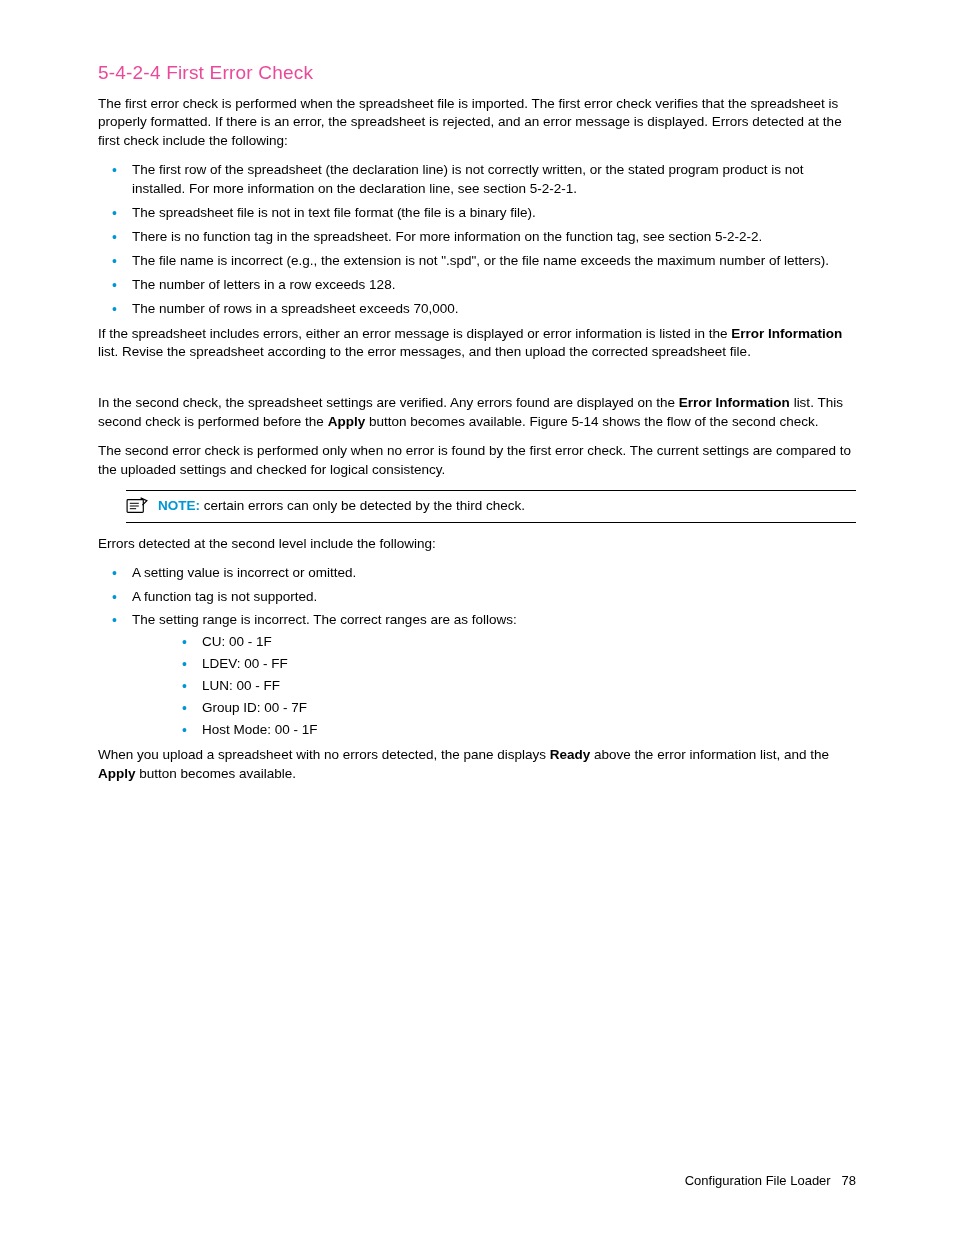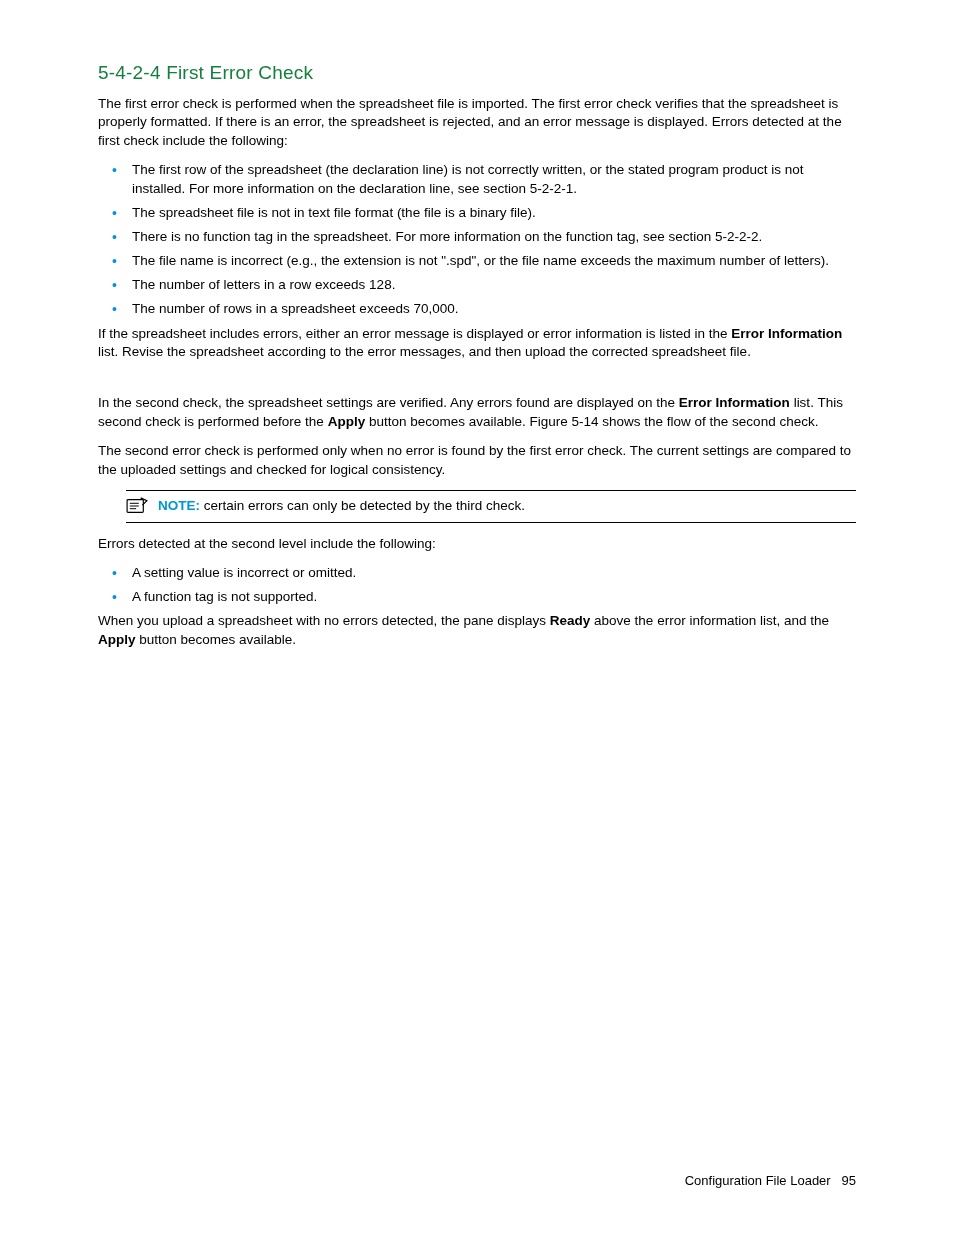--- a/index.html
+++ b/index.html
@@ -15,21 +15,21 @@
     position: relative;
     box-sizing: border-box;
   }
   .page {
     padding: 60px 98px 40px 98px;
     box-sizing: border-box;
     height: 100%;
     position: relative;
   }
   h2 {
-    color: #15803d;
+    color: #ec4899;
     font-weight: normal;
     font-size: 19px;
     margin: 0 0 8px 0;
     letter-spacing: 0.2px;
   }
   .body-text {
   }
   p { margin: 4px 0 10px 0; }
   ul.outer {
     list-style: none;
@@ -142,23 +142,33 @@
     <div class="note-text">
       <span class="note-label">NOTE:</span><span>  certain errors can only be detected by the third check.</span>
     </div>
   </div>
 
   <div class="body-text">
     <p>Errors detected at the second level include the following:</p>
     <ul class="outer">
       <li>A setting value is incorrect or omitted.</li>
       <li>A function tag is not supported.</li>
+      <li>
+        <span>The setting range is incorrect. The correct ranges are as follows:</span>
+        <ul class="inner">
+          <li>CU:  00 - 1F</li>
+          <li>LDEV:  00 - FF</li>
+          <li>LUN:  00 - FF</li>
+          <li>Group ID:  00 - 7F</li>
+          <li>Host Mode:  00 - 1F</li>
+        </ul>
+      </li>
     </ul>
     <p>
       <span>When you upload a spreadsheet with no errors detected, the pane displays </span><span class="bold">Ready</span><span> above the error information list, and the </span><span class="bold">Apply</span><span> button becomes available.</span>
     </p>
   </div>
 
   <div class="footer">
-    <span>Configuration File Loader</span>&nbsp;&nbsp;&nbsp;<span>95</span>
+    <span>Configuration File Loader</span>&nbsp;&nbsp;&nbsp;<span>78</span>
   </div>
 
 </div>
 
 </body></html>

